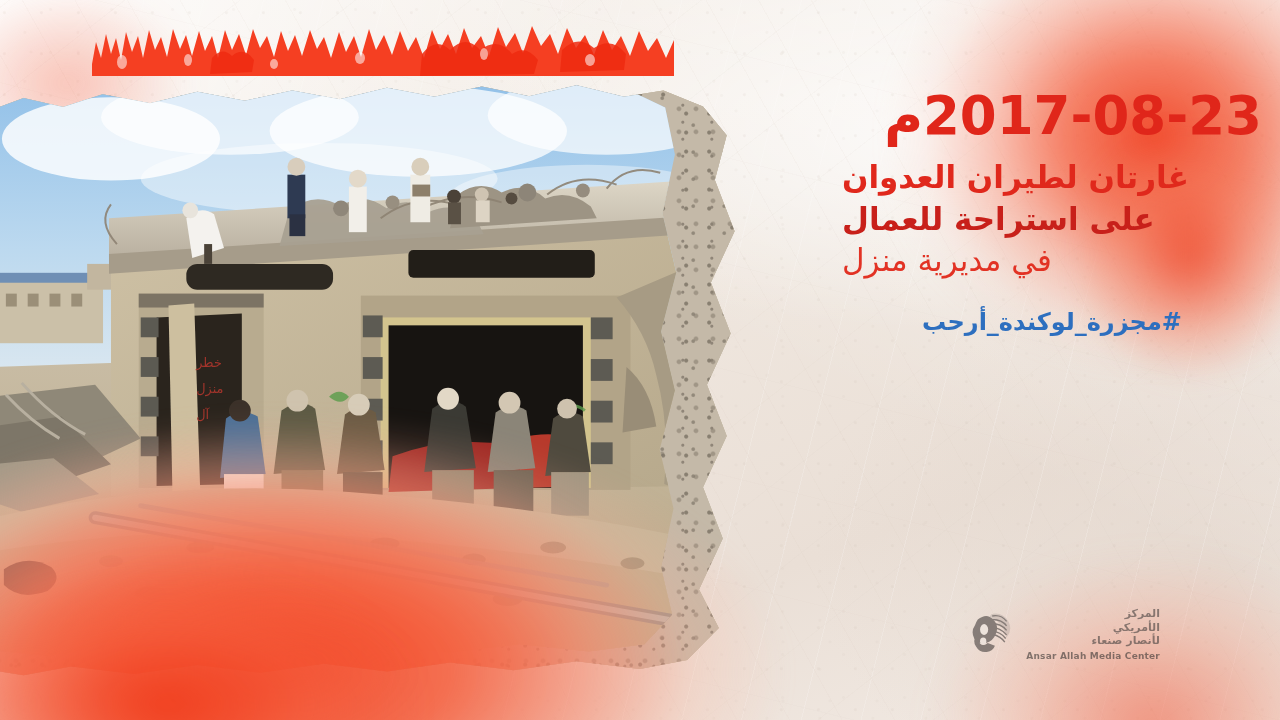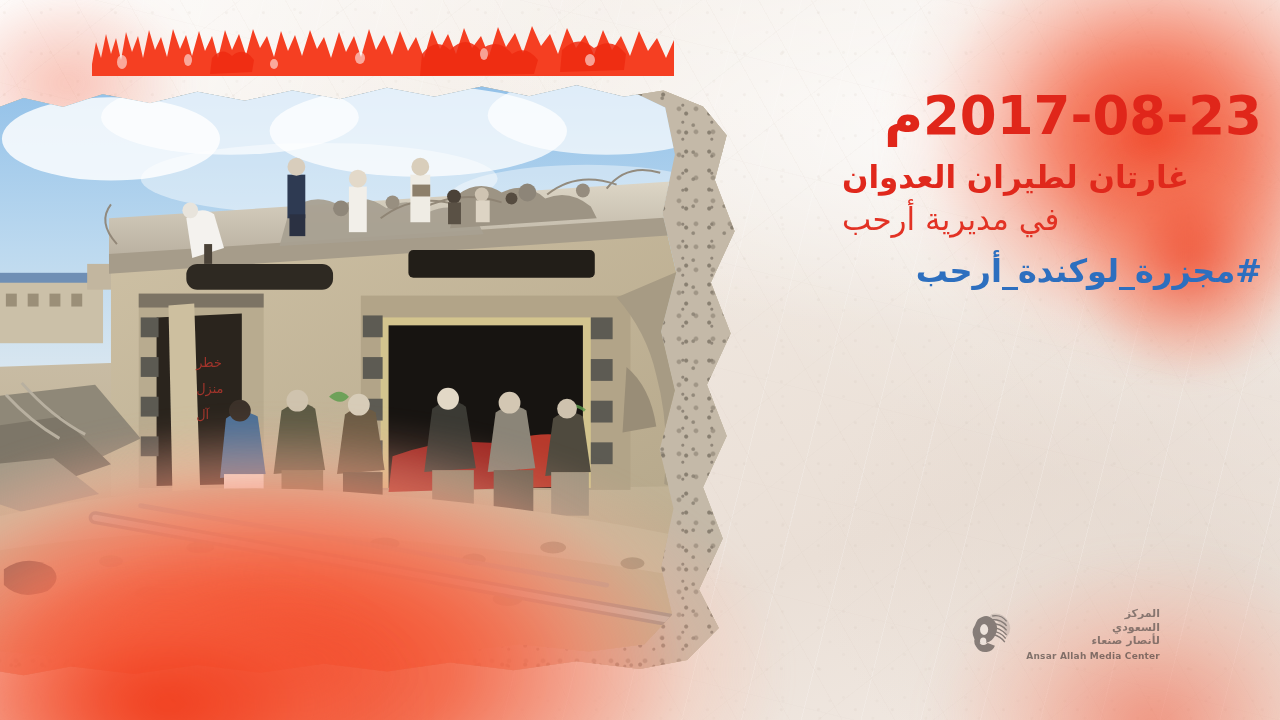--- a/index.html
+++ b/index.html
@@ -162,22 +162,22 @@
     letter-spacing:-1px;direction:rtl;text-align:right;
     margin:0 0 14px 0;white-space:nowrap;
   }
   .body-line{
     font-size:31px;line-height:1.34;font-weight:bold;color:#e0281c;
     margin:0;white-space:nowrap;text-align:left;
   }
   .body-line.sub{font-weight:normal;color:#e23224;}
   .body-line.strong{color:#c8201a;font-weight:bold;letter-spacing:-.3px;}
   .hashtag{
-    margin-top:12px;font-size:32px;line-height:1.2;font-weight:bold;
-    color:#2d6fbf;text-align:right;white-space:nowrap;
+    margin-top:26px;font-size:24px;line-height:1.2;font-weight:bold;
+    color:#2d6fbf;text-align:center;white-space:nowrap;
   }
 
   
   .logo{
     position:absolute;right:120px;bottom:58px;
     display:flex;align-items:center;gap:14px;direction:rtl;
     opacity:.62;
     justify-content:space-between;
   }
   .logo-text{
@@ -437,28 +437,29 @@
         <ellipse cx="268" cy="34" rx="5" ry="6"></ellipse>
         <ellipse cx="392" cy="30" rx="4" ry="6"></ellipse>
         <ellipse cx="498" cy="36" rx="5" ry="6"></ellipse>
       </g>
     </svg>
   </div>
 
   <div class="text-col">
     <div class="date-line">2017-08-23م</div>
     <div class="body-line">غارتان لطيران العدوان</div>
-    <div class="body-line sub">في مديرية أرحب</div>
+    <div class="body-line strong">على استراحة للعمال</div>
+    <div class="body-line sub">في مديرية منزل</div>
     <div class="hashtag">#مجزرة_لوكندة_أرحب</div>
   </div>
 
   <div class="logo">
     <div class="logo-text">
       <div class="logo-ar">المركز</div>
-      <div class="logo-ar">السعودي</div>
+      <div class="logo-ar">الأمريكي</div>
       <div class="logo-ar">لأنصار صنعاء</div>
       <div class="logo-en">Ansar Allah Media Center</div>
     </div>
     <div class="logo-mark">
       <svg viewBox="0 0 60 60">
         <g fill="#4a4442">
 
           <path d="M22 14 q10 -8 17 0 q7 7 3 16 q-3 8 -11 10 q-9 2 -13 -5 q-4 -8 1 -15 q1 -3 3 -6 Z"></path>
           <path d="M20 32 q-4 6 0 12 q4 7 12 6 q7 -1 9 -7 l-8 -3 q-4 4 -8 1 q-4 -3 -2 -9 Z"></path>
 

